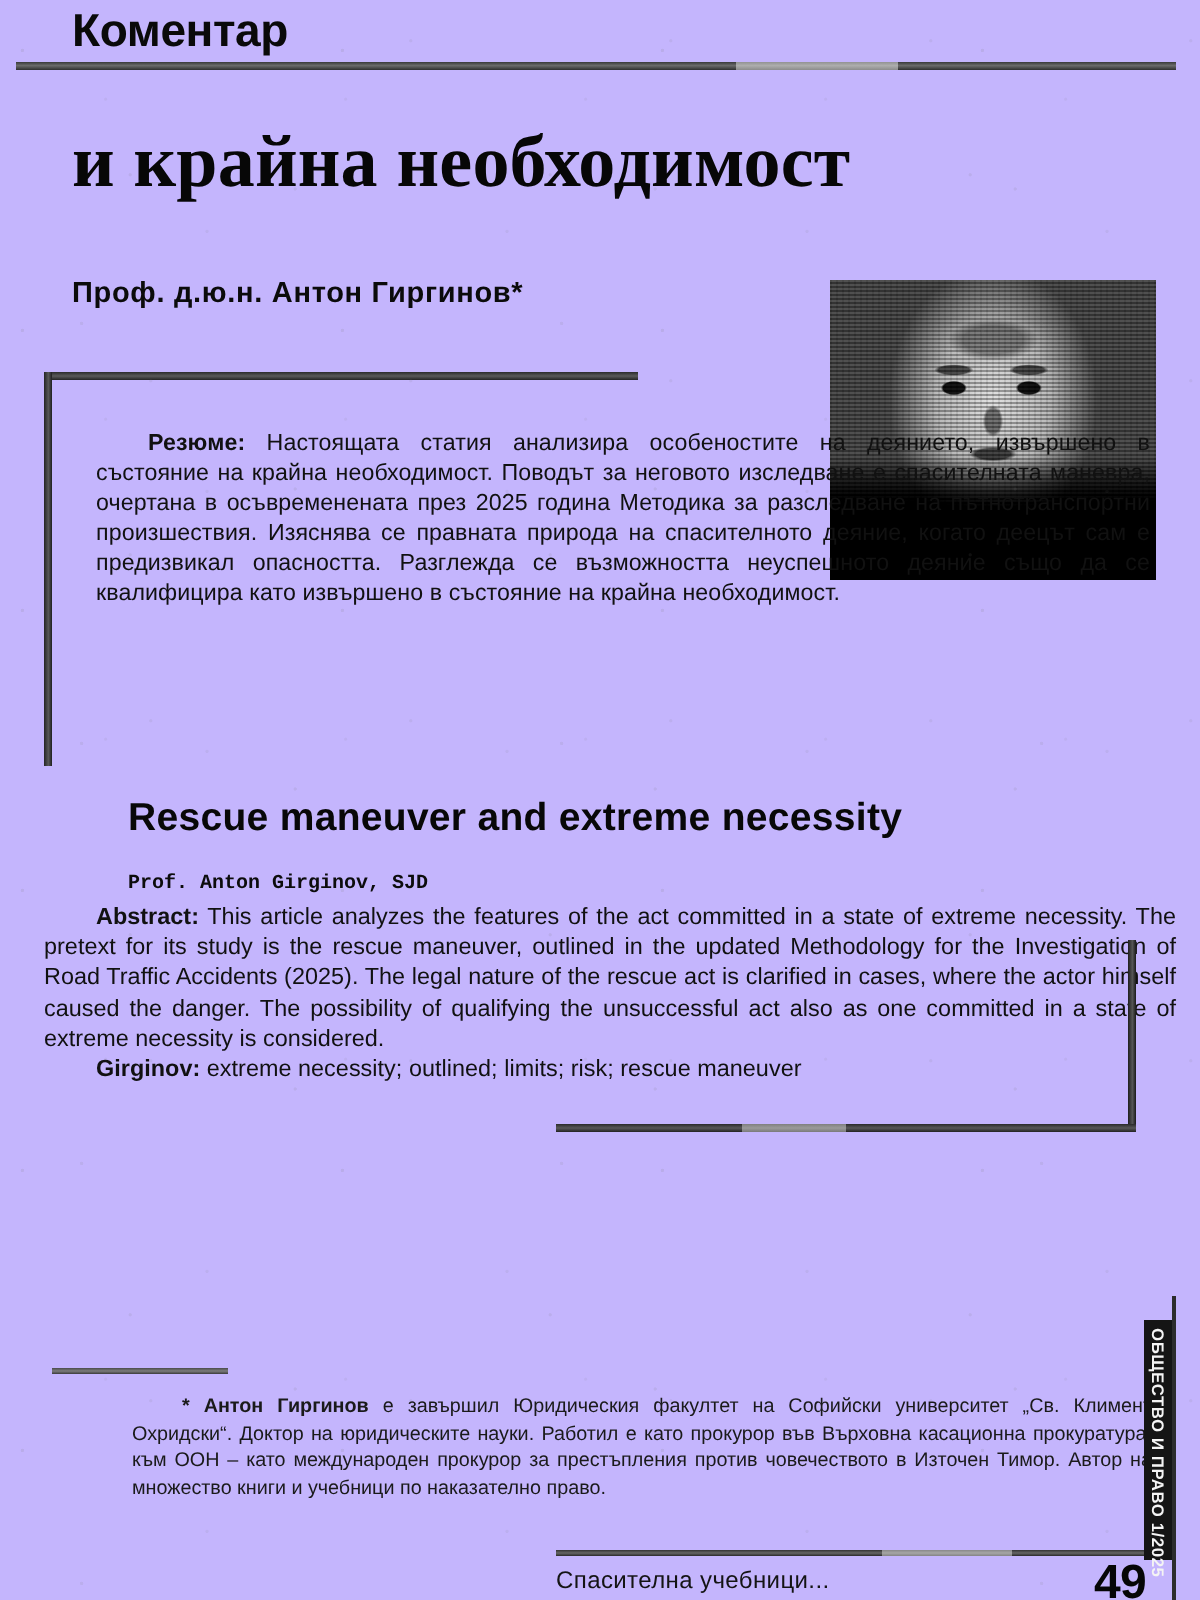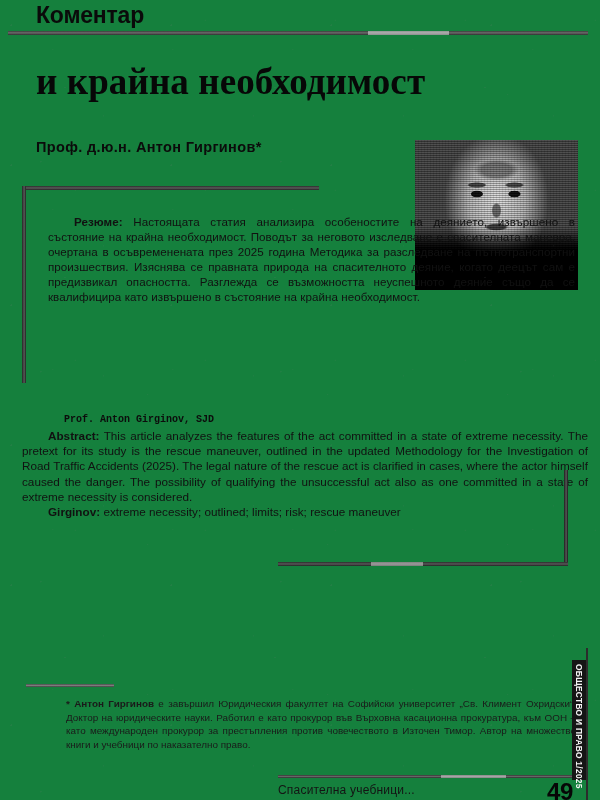--- a/index.html
+++ b/index.html
@@ -12,21 +12,21 @@
     font-family: "Liberation Sans", sans-serif;
     color: #111111;
   }
 
   
   .page {
     position: relative;
     width: 600px;
     height: 800px;
     margin: 0 auto;
-    background: #15803d;
+    background: #c4b5fd;
     overflow: hidden;
   }
 
   
   .scan-noise {
     position: absolute;
     inset: 0;
     pointer-events: none;
     opacity: .5;
     background-image:
@@ -241,21 +241,21 @@
     position: absolute;
     left: 66px;
     top: 697px;
     width: 510px;
     font-size: 9.9px;
     line-height: 13.5px;
     text-align: justify;
     color: #1a1a1a;
   }
   .footnote p { margin: 0; }
-  .footnote .fn-name { font-weight: bold; }
+  .footnote .fn-name { font-weight: bold; margin-left: 25px; }
 
   
   .footer-rule {
     position: absolute;
     left: 278px;
     top: 775px;
     width: 296px;
     height: 3px;
     background: linear-gradient(180deg, #333, #666 50%, #2a2a2a);
   }
@@ -330,20 +330,21 @@
 
   <div class="bg-box">
     <div class="rule-top"></div>
     <div class="rule-left"></div>
     <div class="bg-text">
       <p class="indent"><span class="lead">Резюме:</span><span> Настоящата статия анализира особеностите на деянието, извършено в състояние на крайна необходимост. Поводът за неговото изследване е спасителната маневра, очертана в осъвременената през 2025 година Методика за разследване на пътнотранспортни произшествия. Изяснява се правната природа на спасителното деяние, когато деецът сам е предизвикал опасността. Разглежда се възможността неуспешното деяние също да се квалифицира като извършено в състояние на крайна необходимост.</span></p>
     </div>
   </div>
 
   <div class="en-block">
+    <h2 class="en-title">Rescue maneuver and extreme necessity</h2>
     <div class="en-author">Prof. Anton Girginov, SJD</div>
     <div class="en-text">
       <p class="indent"><span class="lead">Abstract:</span><span> This article analyzes the features of the act committed in a state of extreme necessity. The pretext for its study is the rescue maneuver, outlined in the updated Methodology for the Investigation of Road Traffic Accidents (2025). The legal nature of the rescue act is clarified in cases, where the actor himself caused the danger. The possibility of qualifying the unsuccessful act also as one committed in a state of extreme necessity is considered.</span></p>
       <p class="indent kw"><span class="lead">Girginov:</span><span> extreme necessity; outlined; limits; risk; rescue maneuver</span></p>
     </div>
   </div>
   <div class="en-rule-right"></div>
   <div class="en-rule-bottom"></div>
 
   <div class="fn-rule"></div>

